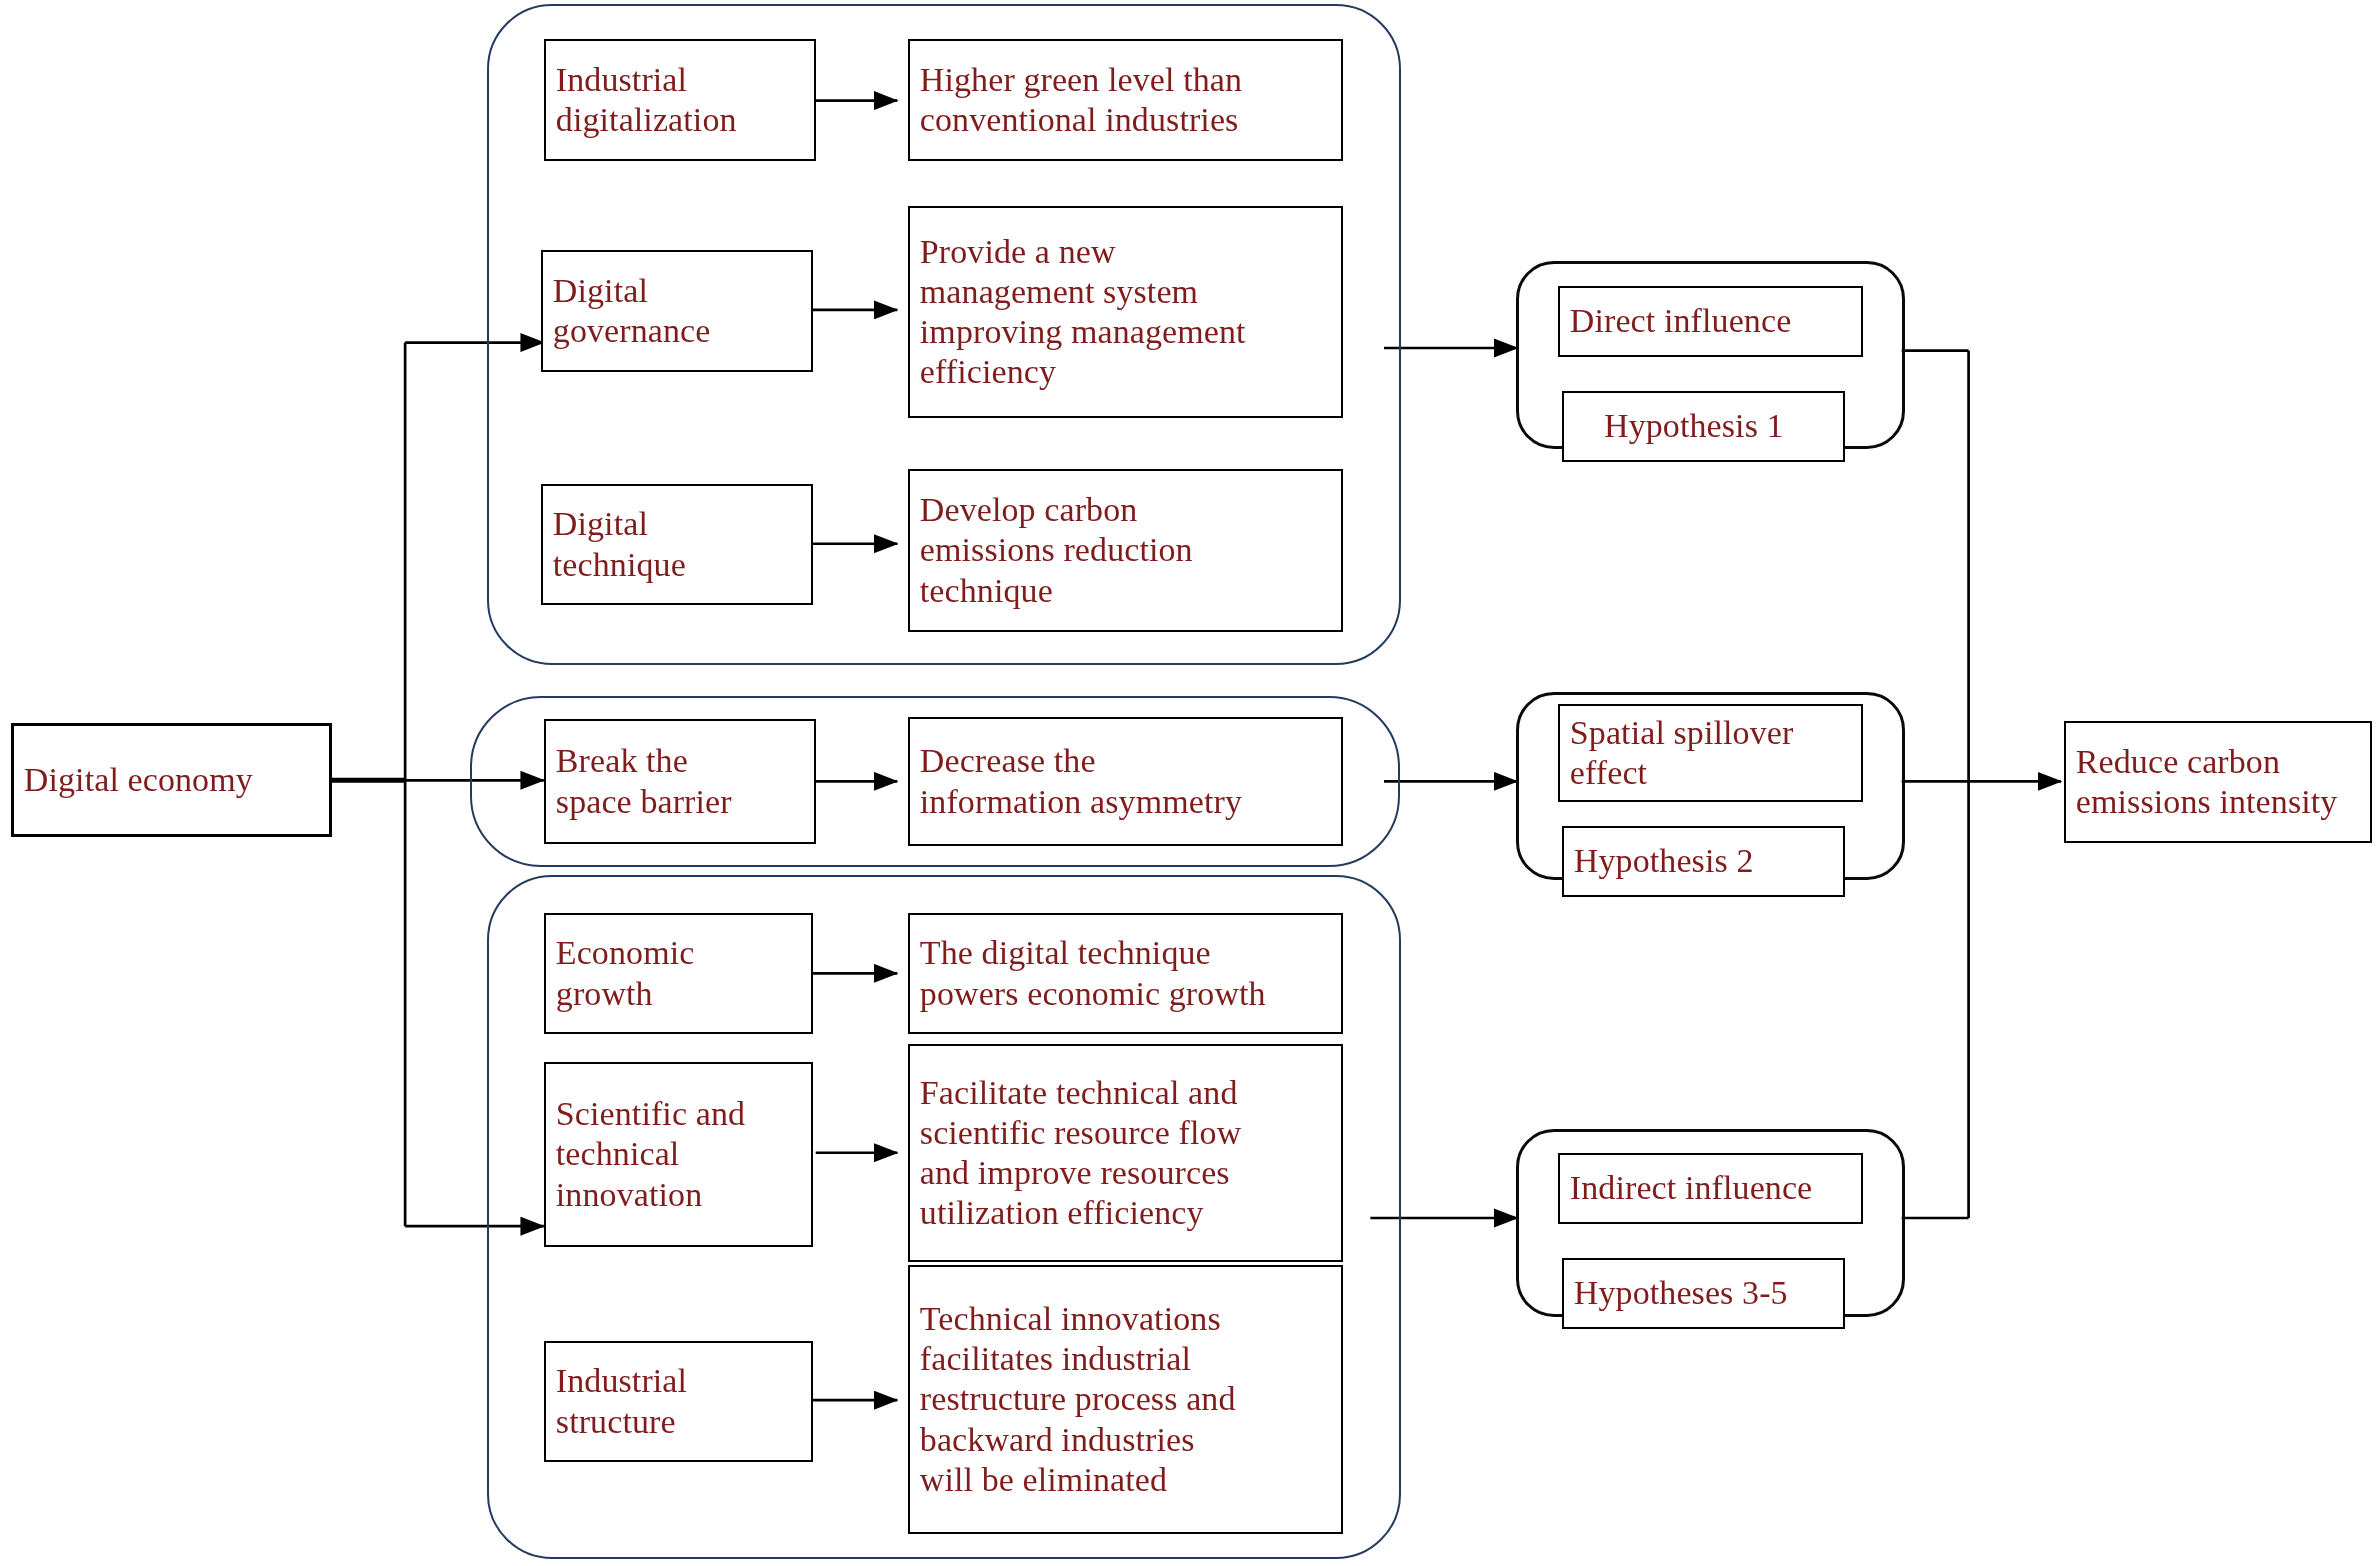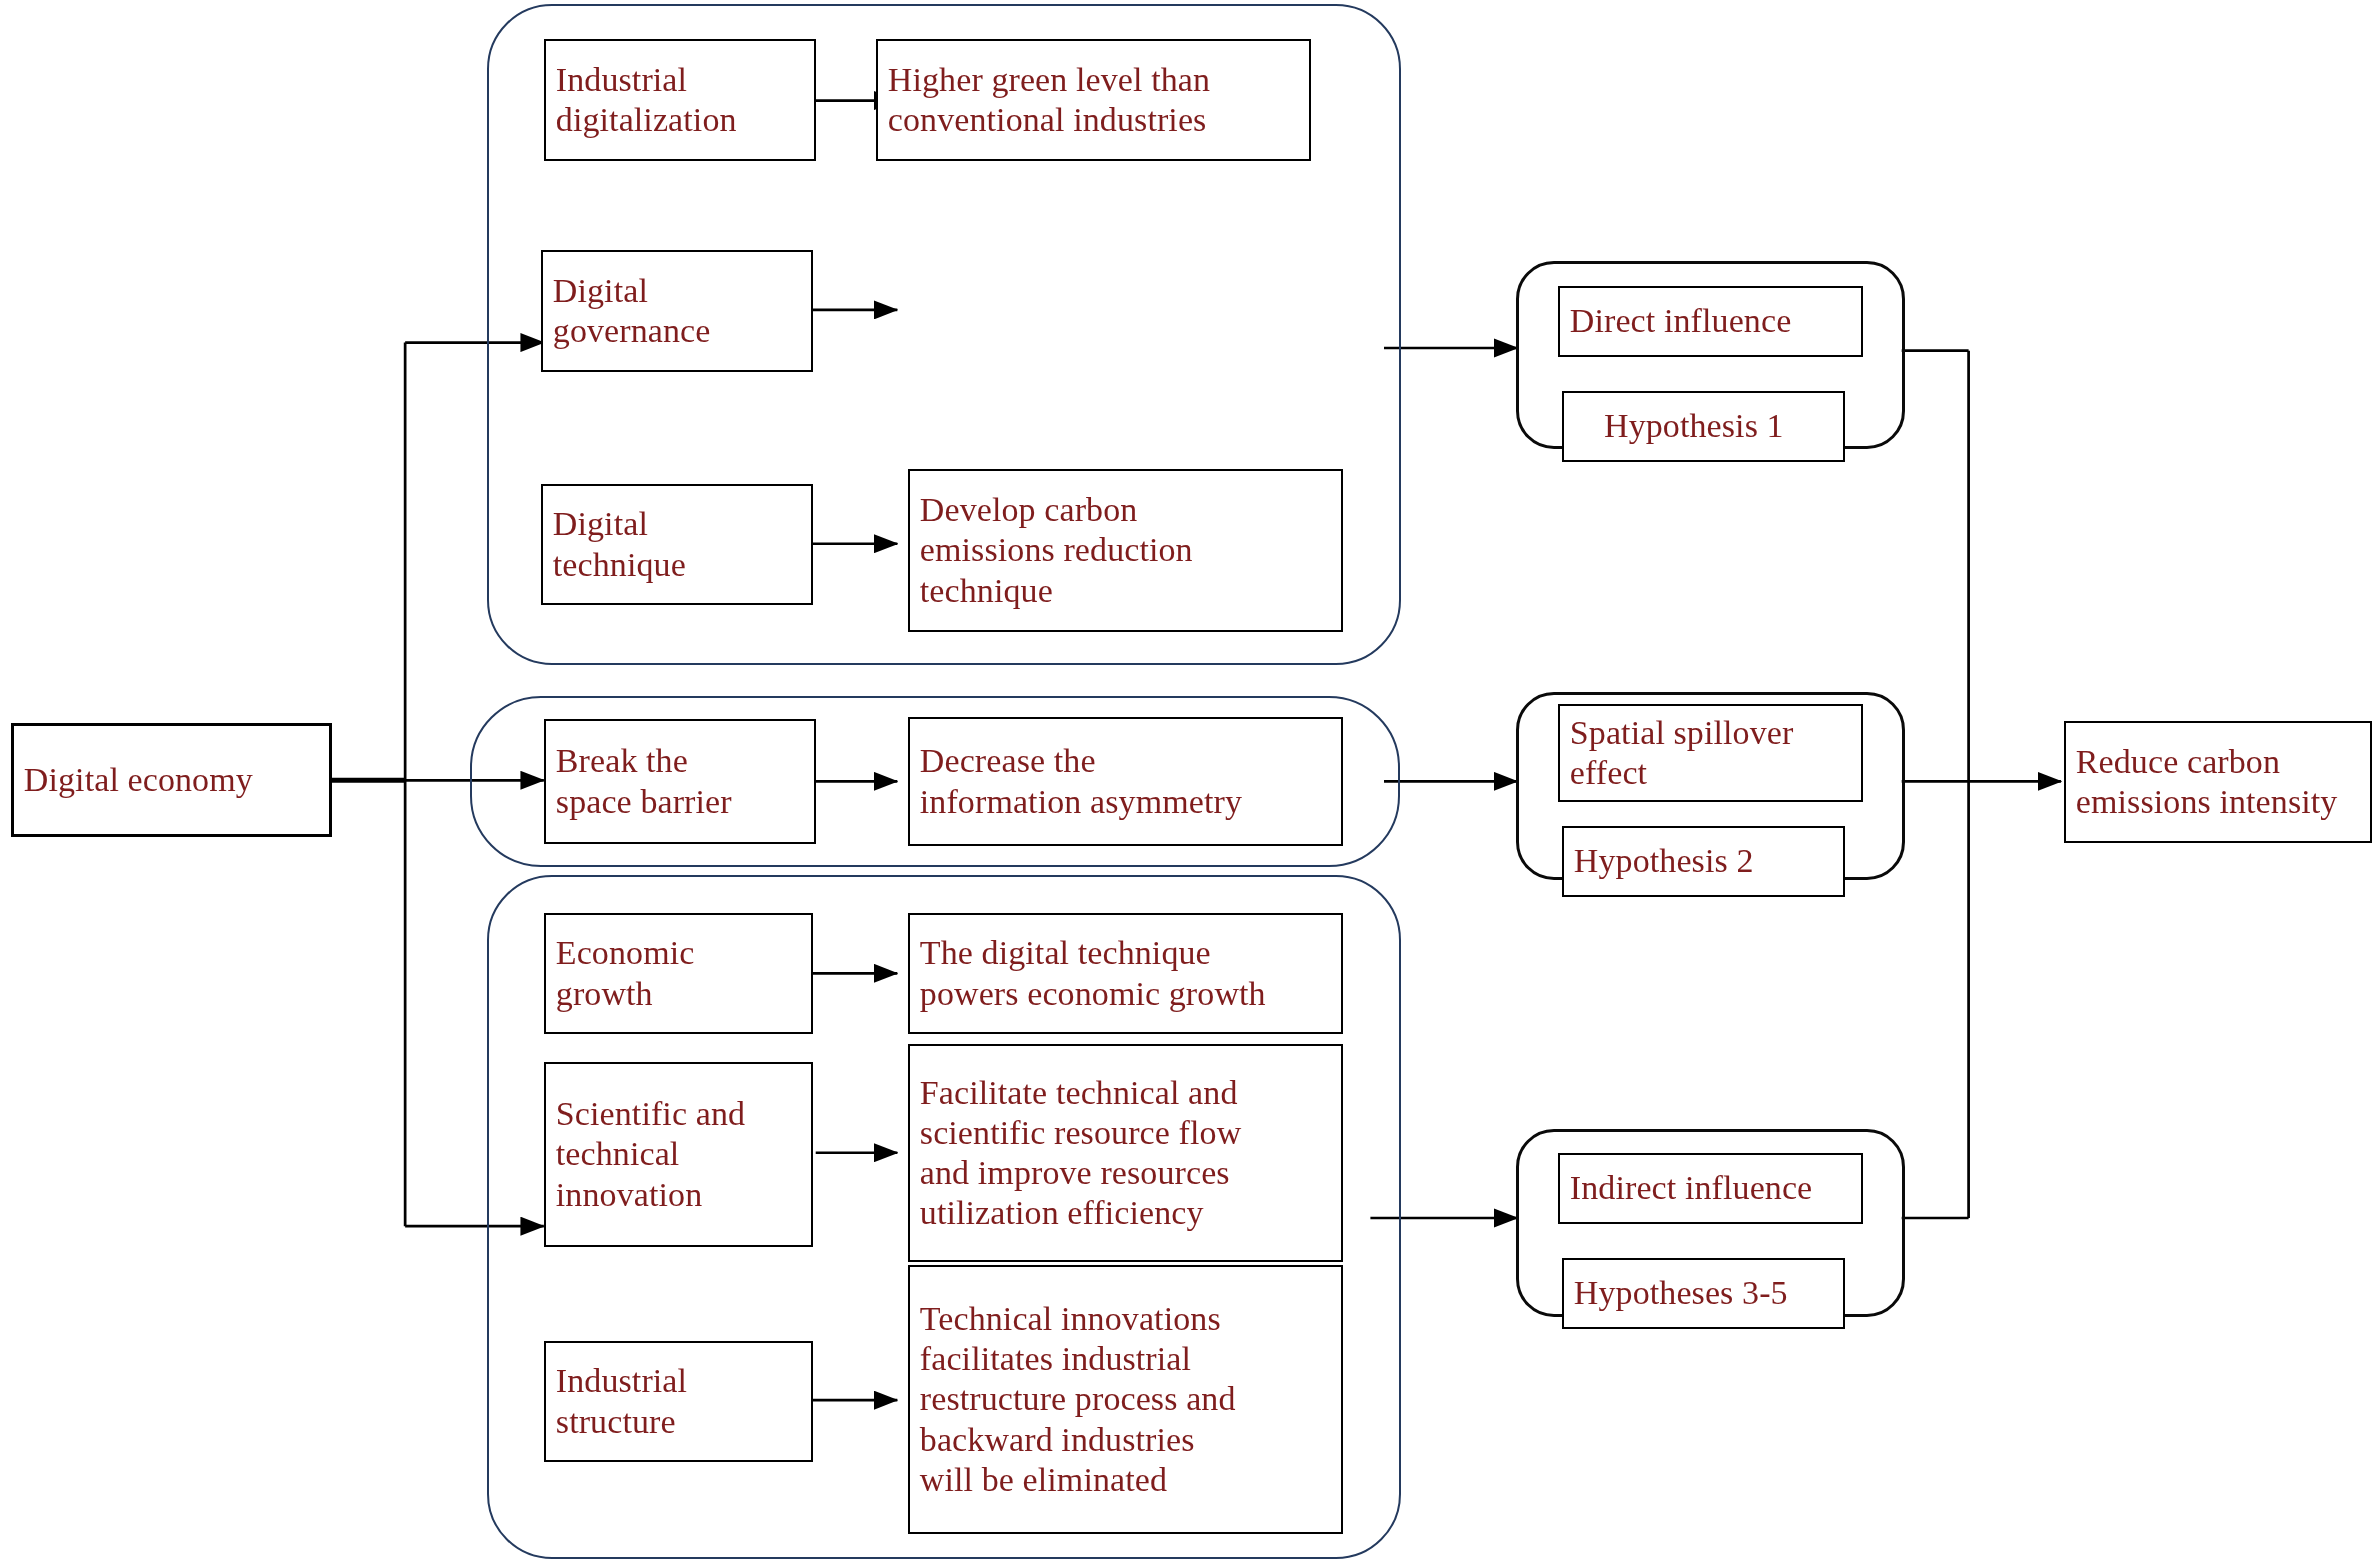--- a/index.html
+++ b/index.html
@@ -129,28 +129,34 @@
   <div class="node thick center" style="left:11px; top:723px; width:321px; height:114px;">
     <span class="node-text">Digital economy</span>
   </div>
 
   <div class="group-container" style="left:487px; top:4.4px; width:914px; height:661px;"></div>
 
   <div class="node" style="left:544px; top:39px; width:272px; height:122px;">
     <span class="node-text">Industrial
 digitalization</span>
   </div>
-  <div class="node" style="left:876px; top:39px; width:435px; height:122px;">
+  <div class="node" style="left:908px; top:39px; width:435px; height:122px;">
     <span class="node-text">Higher green level than
 conventional industries</span>
   </div>
 
   <div class="node" style="left:541px; top:250px; width:272px; height:122px;">
     <span class="node-text">Digital
 governance</span>
+  </div>
+  <div class="node" style="left:908px; top:206px; width:435px; height:212px;">
+    <span class="node-text">Provide a new
+management system
+improving management
+efficiency</span>
   </div>
 
   <div class="node" style="left:541px; top:484px; width:272px; height:121px;">
     <span class="node-text">Digital
 technique</span>
   </div>
   <div class="node" style="left:908px; top:469px; width:435px; height:163px;">
     <span class="node-text">Develop carbon
 emissions reduction
 technique</span>

